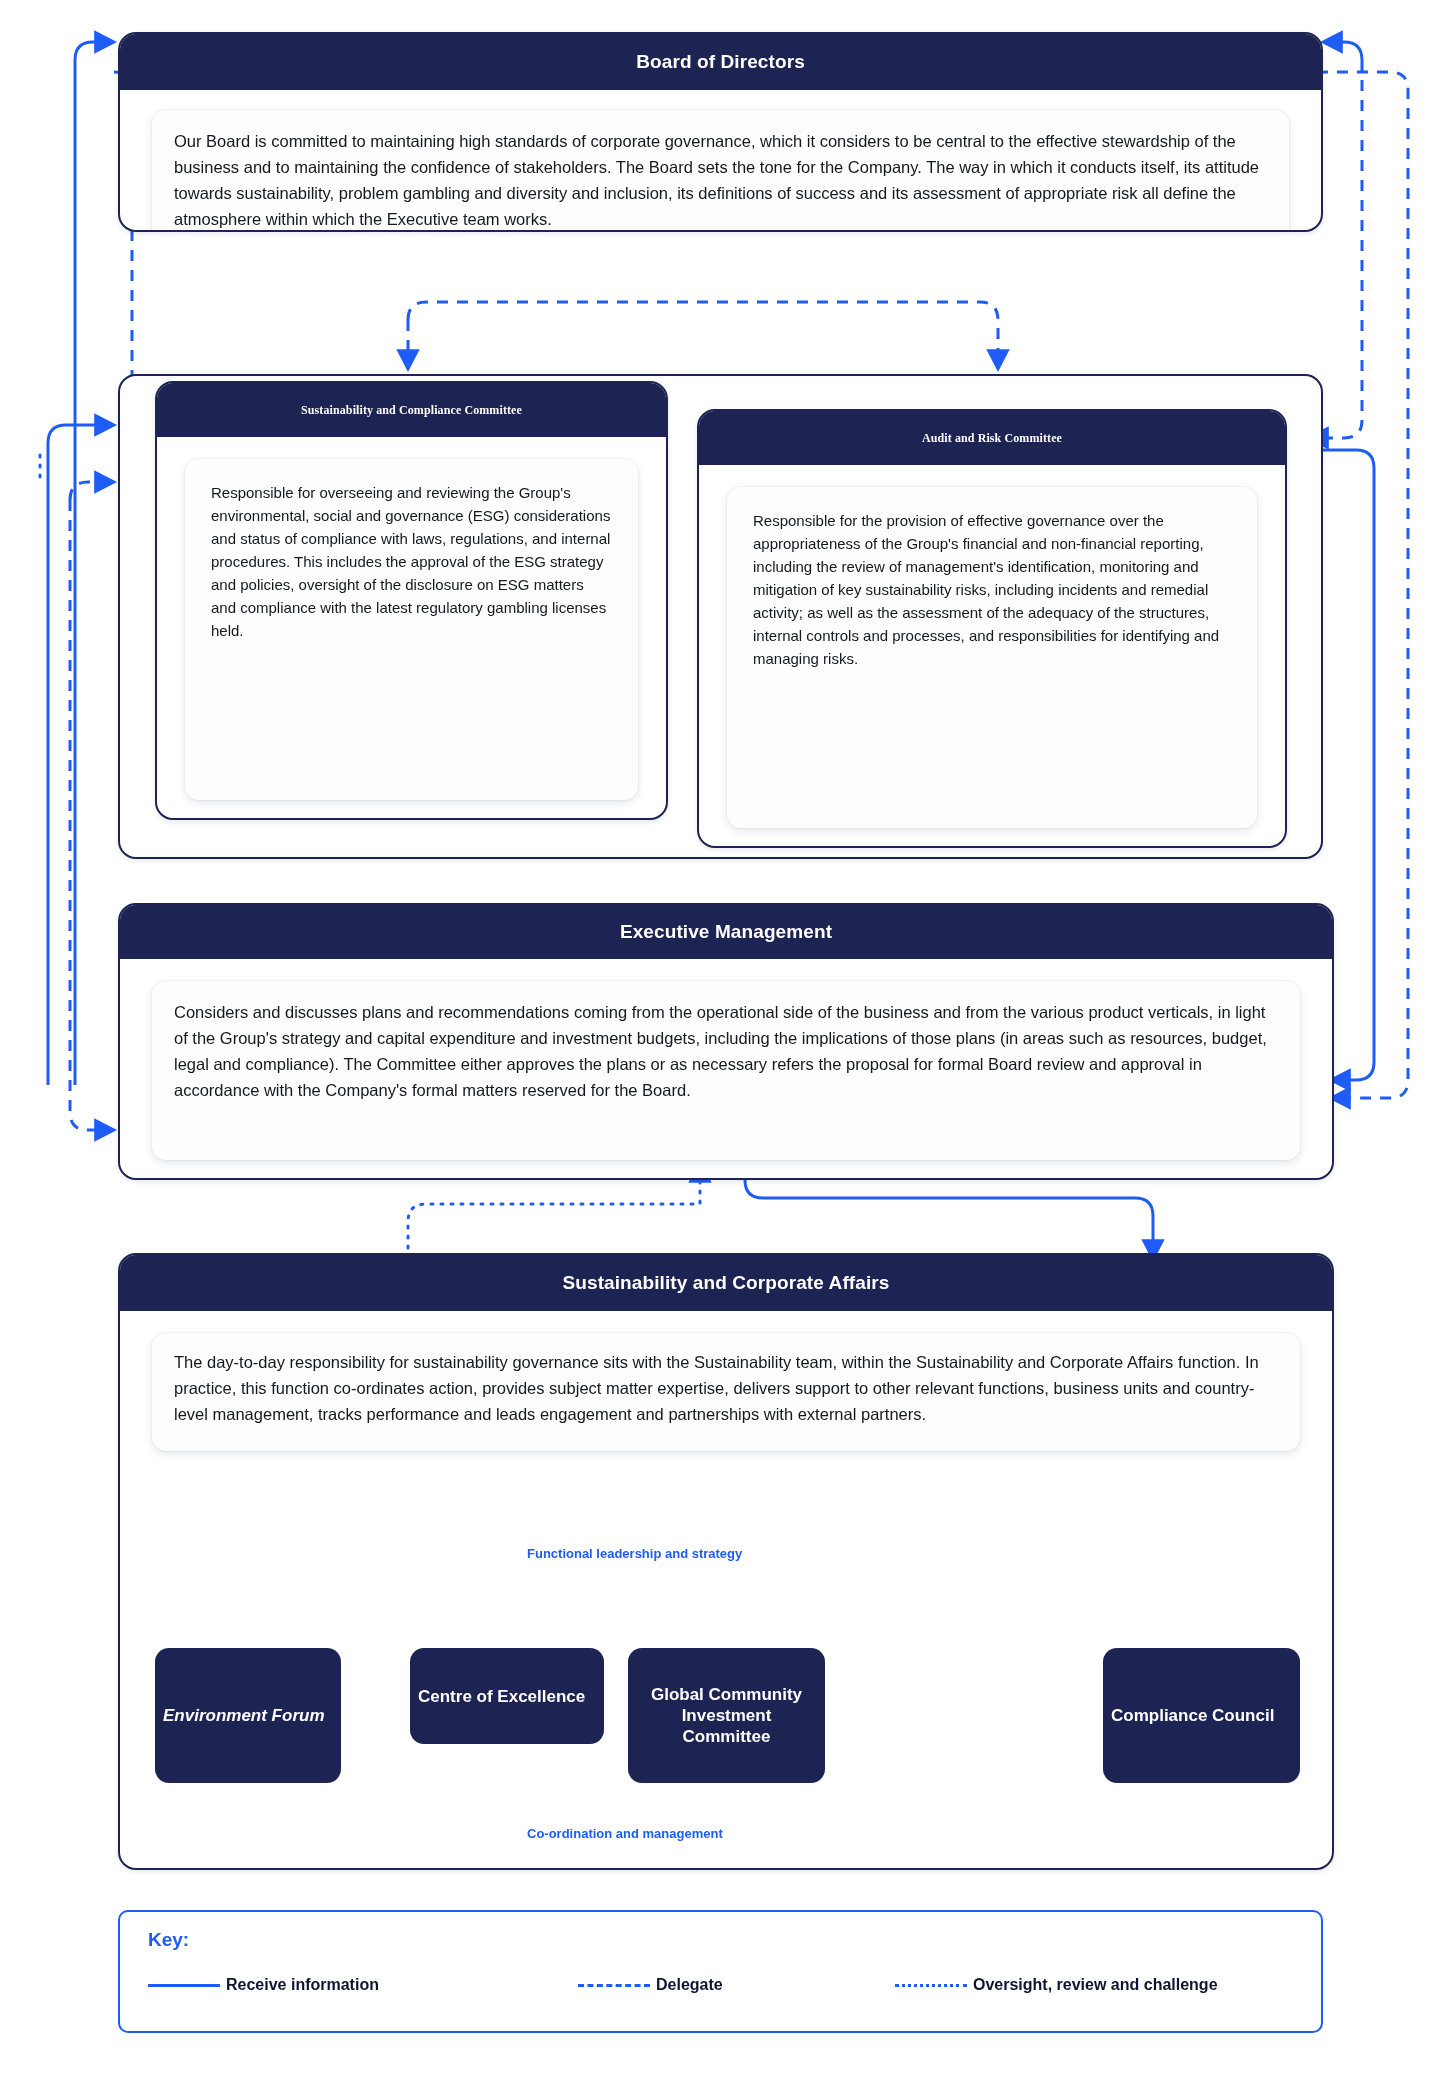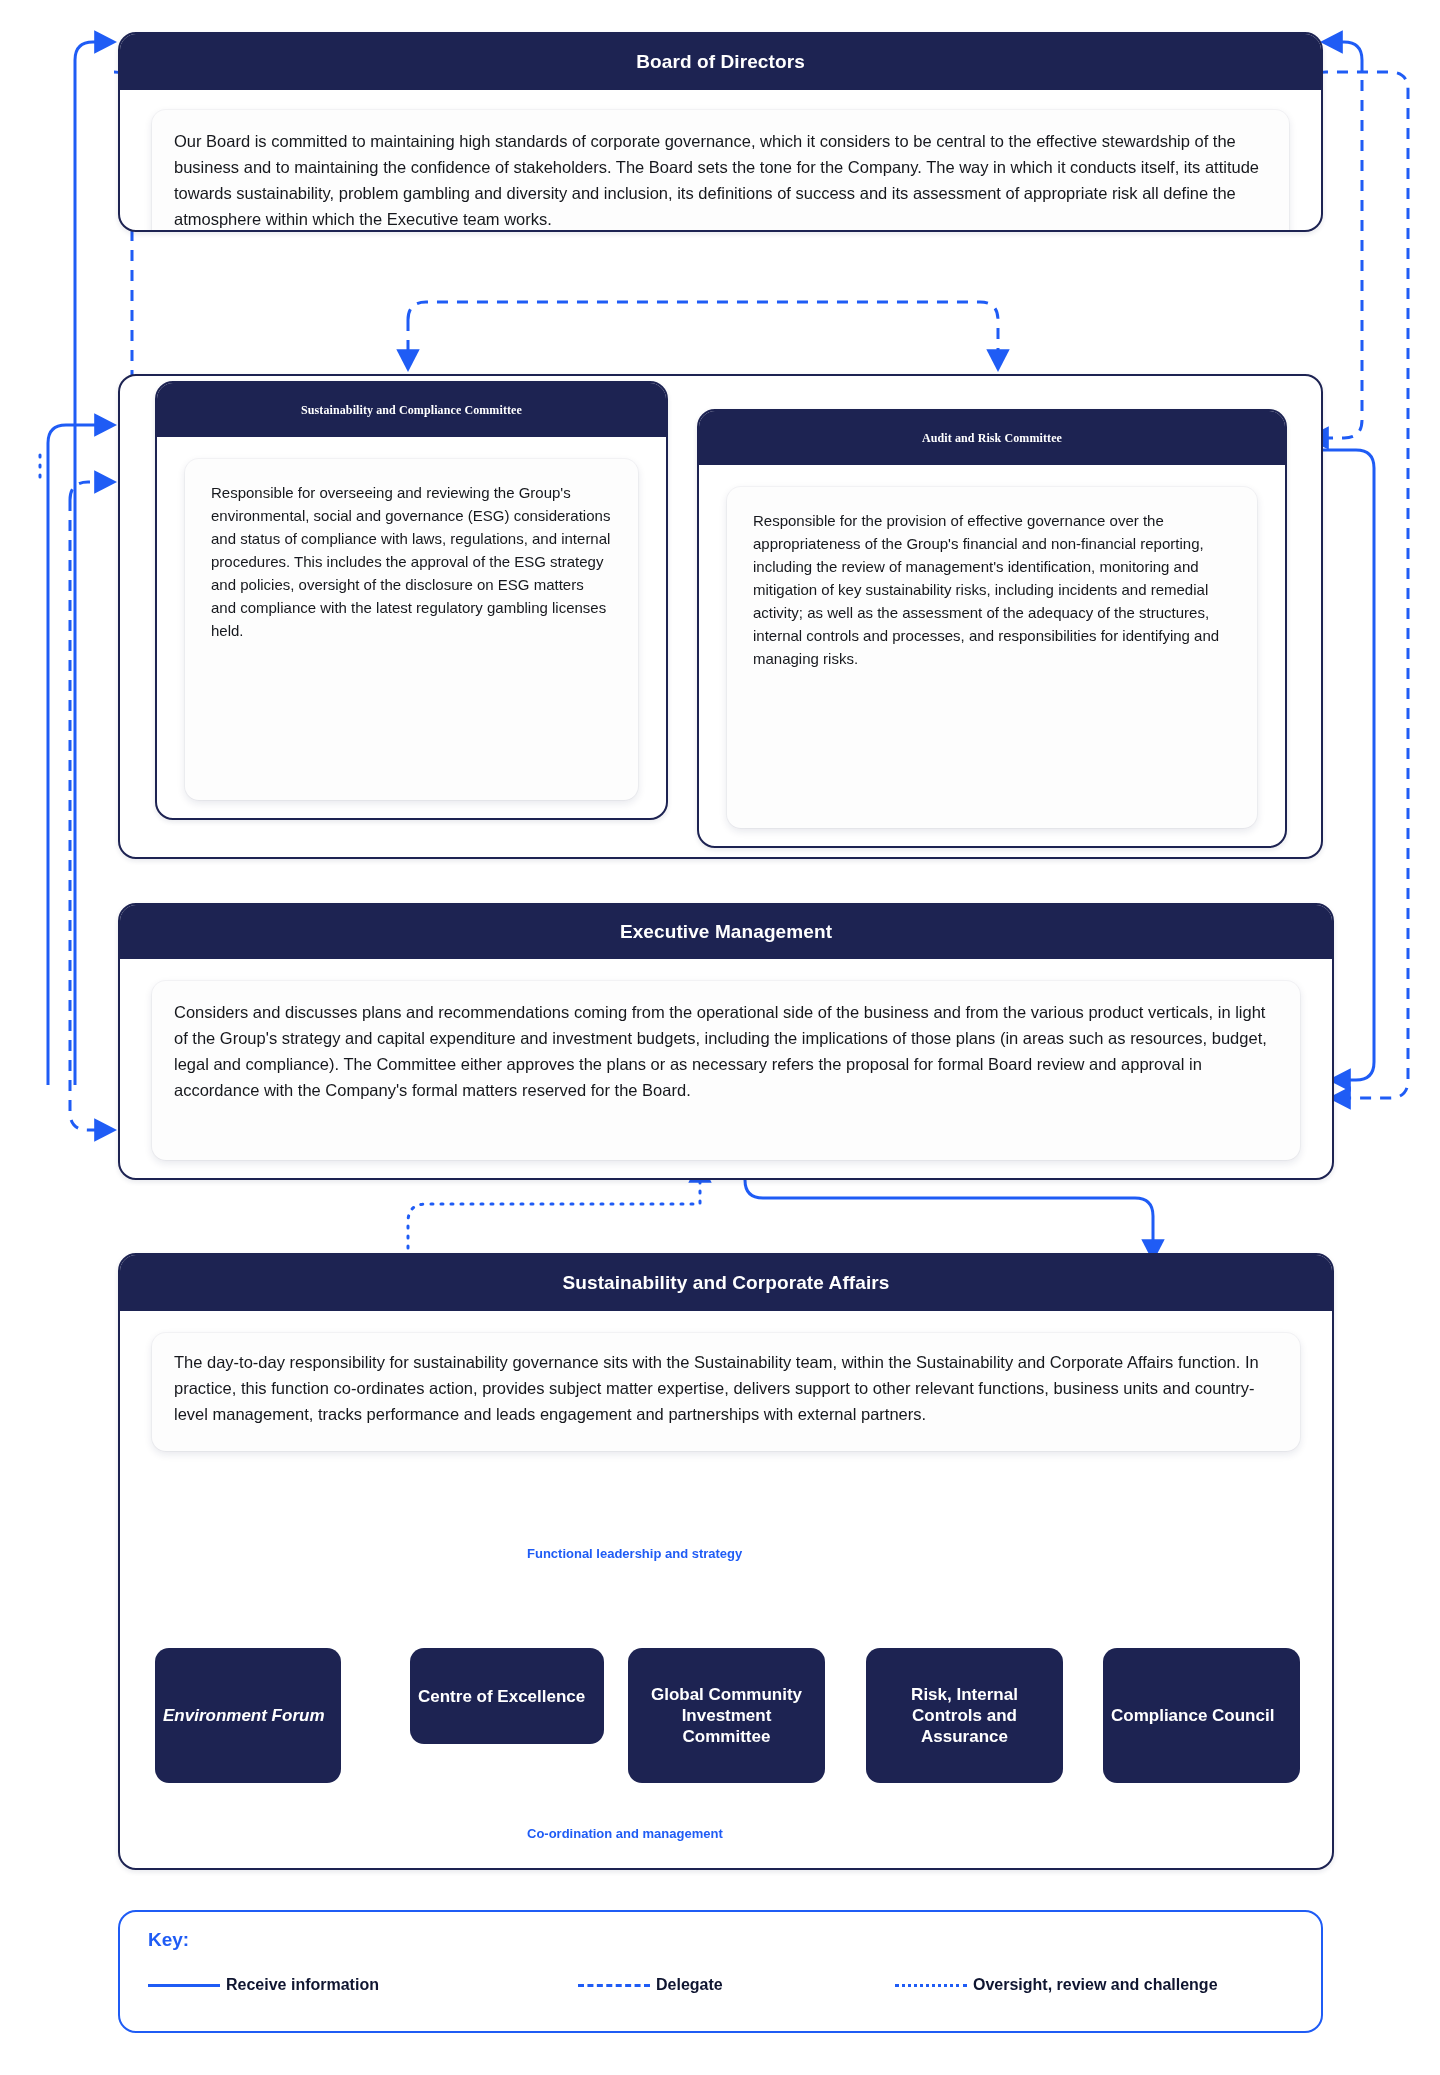--- a/index.html
+++ b/index.html
@@ -87,21 +87,21 @@
     font-size: 13px;
     z-index: 4;
     white-space: nowrap;
   }
   
   #key-card {
     position: absolute;
     left: 118px; top: 1910px;
     width: 1205px; height: 123px;
     border: 2px solid #1f5cf5;
-    border-radius: 18px;
+    border-radius: 10px;
     background: #ffffff;
     z-index: 3;
   }
   #key-title {
     position: absolute;
     left: 28px; top: 17px;
     color: #1f5cf5;
     font-weight: bold;
     font-size: 19px;
   }
@@ -224,23 +224,20 @@
 
   <div class="leaf" style="left:155px; top:1648px; width:186px; height:135px;font-style:italic;">
     <span>Environment Forum</span>
   </div>
   <div class="leaf" style="left:410px; top:1648px; width:194px; height:96px;">
     <span>Centre of Excellence</span>
   </div>
   <div class="leaf" style="left:628px; top:1648px; width:197px; height:135px;">
     <span>Global Community Investment Committee</span>
   </div>
-  <div class="leaf" style="left:866px; top:1648px; width:197px; height:135px;">
-    <span>Risk, Internal Controls and Assurance</span>
-  </div>
   <div class="leaf" style="left:1103px; top:1648px; width:197px; height:135px;">
     <span>Compliance Council</span>
   </div>
 
   <div id="key-card">
     <div id="key-title">Key:</div>
 
     <div class="key-item" style="left:28px;">
       <span class="key-swatch sw-solid"></span>
       <span>Receive information</span>

